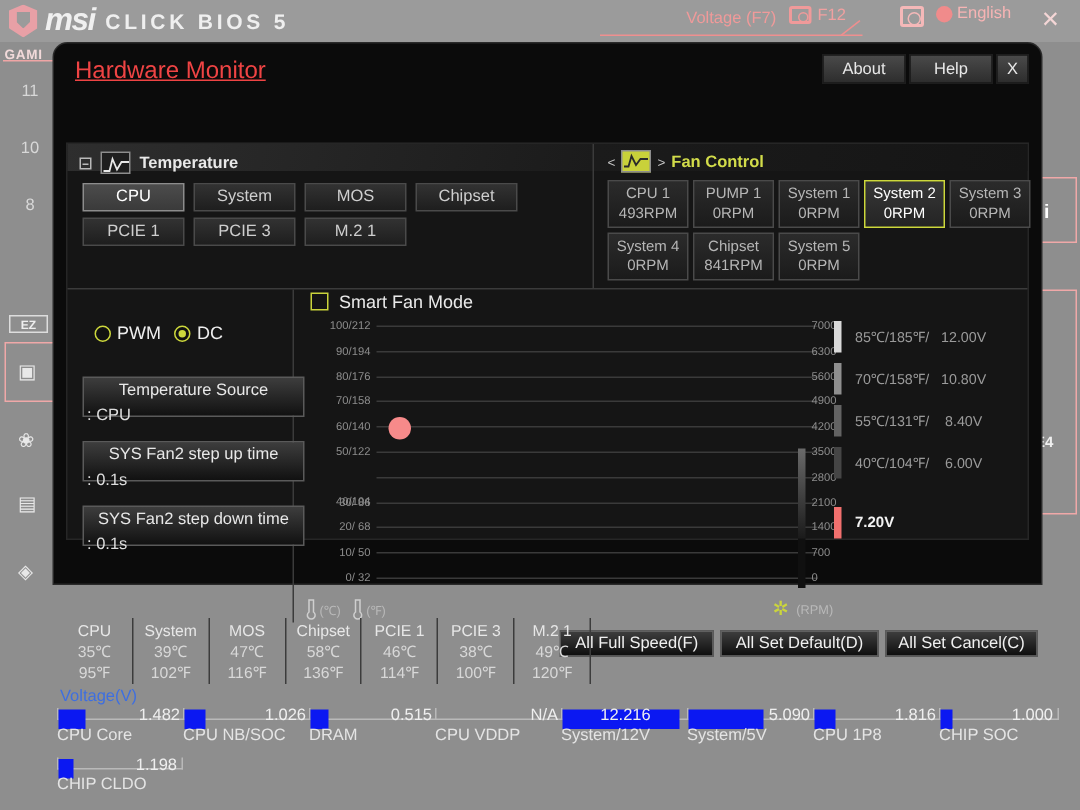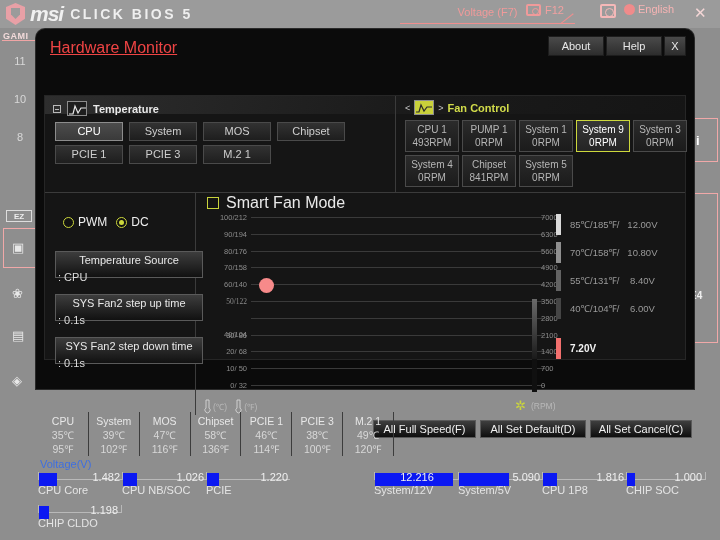--- a/index.html
+++ b/index.html
@@ -138,21 +138,21 @@
   .radio.on::after{content:"";position:absolute;left:2px;top:2px;width:5px;height:5px;border-radius:50%;background:#cdd83c;}
   .ctl-btn{
     position:absolute;left:10px;width:148px;height:27px;line-height:16px;text-align:center;
     background:linear-gradient(#3d3d3d,#111);border:1px solid #5a5a5a;color:#e8e8e8;font-size:11px;
   }
   .ctl-val{position:absolute;left:13px;color:#ddd;font-size:11px;}
 
   
   .chk-row{position:absolute;left:200px;top:160px;display:flex;align-items:center;gap:7px;}
   .chkbox{width:12px;height:12px;border:1.5px solid #c9d33b;background:#141414;}
-  .chk-lbl{color:#e9e9e9;font-size:16px;}
+  .chk-lbl{color:#e9e9e9;font-size:12px;}
   .chart{position:absolute;left:200px;top:180px;width:330px;height:178px;}
   .ylab{position:absolute;right:100%;margin-right:5px;color:#8c8c8c;font-size:7.5px;white-space:pre;transform:translateY(-50%);text-align:right;}
   .gline{position:absolute;left:44px;right:0;height:1px;background:#3a3a3a;}
   .rlab{position:absolute;left:334px;color:#8c8c8c;font-size:7.5px;transform:translateY(-50%);}
   .dot{position:absolute;width:15px;height:15px;border-radius:50%;background:#f78a8a;}
   .vscroll{position:absolute;right:0;width:5px;background:linear-gradient(#6a6a6a,#1a1a1a);}
 
   
   .leg{position:absolute;display:flex;align-items:center;gap:9px;}
   .leg-bar{width:5px;height:21px;}
@@ -284,21 +284,21 @@
       </div>
       <div class="fanbtn" style="left:417px;top:24px;">
         <div>PUMP 1</div>
         <div>0RPM</div>
       </div>
       <div class="fanbtn" style="left:474px;top:24px;">
         <div>System 1</div>
         <div>0RPM</div>
       </div>
       <div class="fanbtn sel" style="left:531px;top:24px;">
-        <div>System 9</div>
+        <div>System 2</div>
         <div>0RPM</div>
       </div>
       <div class="fanbtn" style="left:588px;top:24px;">
         <div>System 3</div>
         <div>0RPM</div>
       </div>
 
       <div class="fanbtn" style="left:360px;top:59px;">
         <div>System 4</div>
         <div>0RPM</div>
@@ -345,21 +345,21 @@
           <div class="gline" style="top: 37px;"></div>
           <div class="ylab" style="top: 37px; right: auto; left: 0px; width: 40px;">80/176</div>
           <div class="rlab" style="top: 37px;">5600</div>
           <div class="gline" style="top: 53px;"></div>
           <div class="ylab" style="top: 53px; right: auto; left: 0px; width: 40px;">70/158</div>
           <div class="rlab" style="top: 53px;">4900</div>
           <div class="gline" style="top: 70px;"></div>
           <div class="ylab" style="top: 70px; right: auto; left: 0px; width: 40px;">60/140</div>
           <div class="rlab" style="top: 70px;">4200</div>
           <div class="gline" style="top: 87px;"></div>
-          <div class="ylab" style="top: 87px; right: auto; left: 0px; width: 40px; font-family: Liberation Serif, serif;">50/122</div>
+          <div class="ylab" style="top: 87px; right: auto; left: 0px; width: 40px;">50/122</div>
           <div class="rlab" style="top: 87px;">3500</div>
           <div class="gline" style="top: 104px;"></div>
           <div class="ylab" style="top: 120px; right: auto; left: 0px; width: 40px;">40/104</div>
           <div class="rlab" style="top: 104px;">2800</div>
           <div class="gline" style="top: 121px;"></div>
           <div class="ylab" style="top: 121px; right: auto; left: 0px; width: 40px;">30/ 86</div>
           <div class="rlab" style="top: 121px;">2100</div>
           <div class="gline" style="top: 137px;"></div>
           <div class="ylab" style="top: 137px; right: auto; left: 0px; width: 40px;">20/ 68</div>
           <div class="rlab" style="top: 137px;">1400</div>
@@ -474,22 +474,28 @@
       <div class="vtrack" style="width:84px;"></div>
       <div class="vtick" style="left:0;"></div>
       <div class="vfill" style="left:1px;width:14px;"></div>
       <div class="vnum" style="left:18px;width:64px;">1.026</div>
       <div class="vname">CPU NB/SOC</div>
     </div>
     <div class="vitem" style="left:168px;width:84px;">
       <div class="vtrack" style="width:84px;"></div>
       <div class="vtick" style="left:0;"></div>
       <div class="vfill" style="left:1px;width:12px;"></div>
-      <div class="vnum" style="left:16px;width:66px;">1.220</div>
-      <div class="vname">PCIE</div>
+      <div class="vnum" style="left:16px;width:66px;">0.515</div>
+      <div class="vname">DRAM</div>
+    </div>
+    <div class="vitem" style="left:252px;width:84px;">
+      <div class="vtrack" style="width:84px;"></div>
+      <div class="vtick" style="left:0;"></div>
+      <div class="vnum" style="left:14px;width:68px;">N/A</div>
+      <div class="vname">CPU VDDP</div>
     </div>
     <div class="vitem" style="left:336px;width:84px;">
       <div class="vtrack" style="width:84px;"></div>
       <div class="vtick" style="left:0;"></div>
       <div class="vfill" style="left:1px;width:78px;"></div>
       <div class="vnum" style="left:12px;width:62px;text-align:center;">12.216</div>
       <div class="vname">System/12V</div>
     </div>
     <div class="vitem" style="left:420px;width:84px;">
       <div class="vtrack" style="width:84px;"></div>

